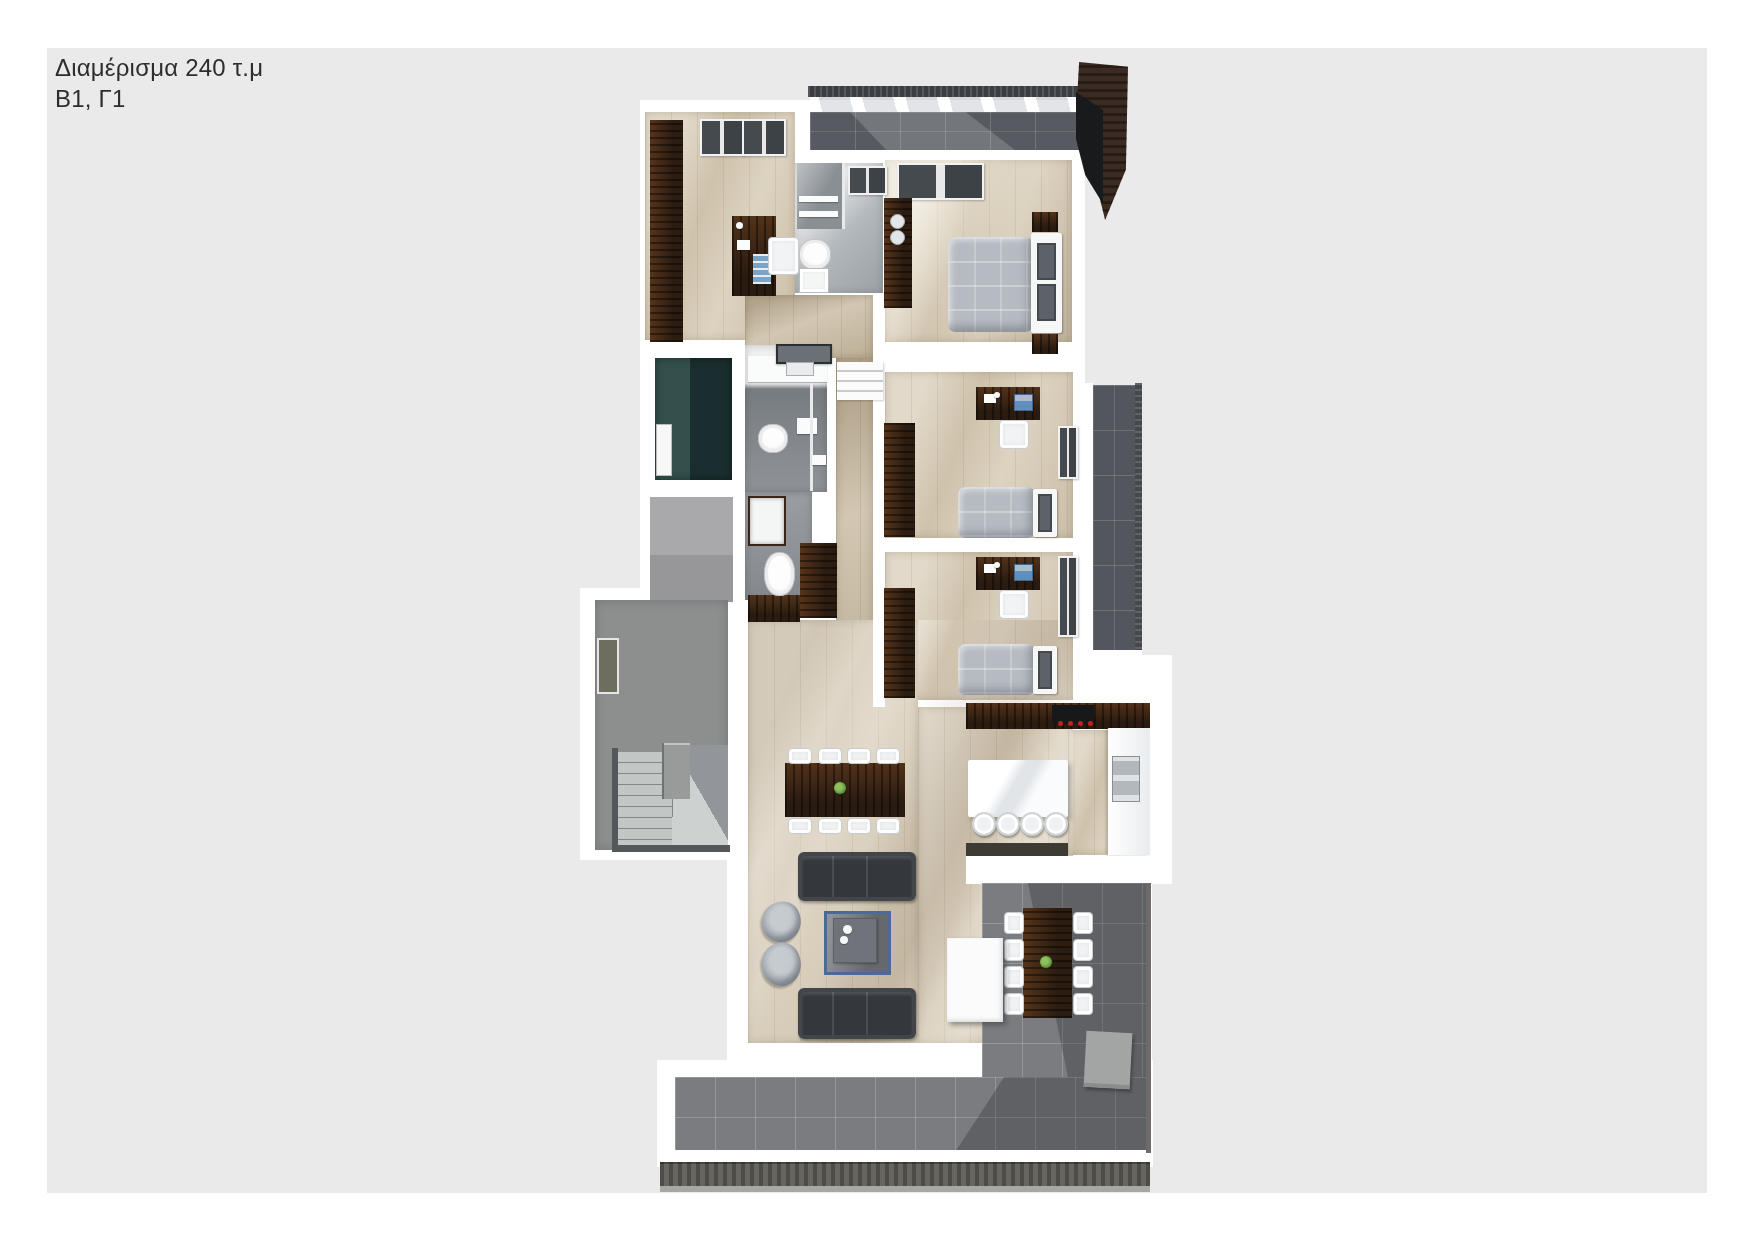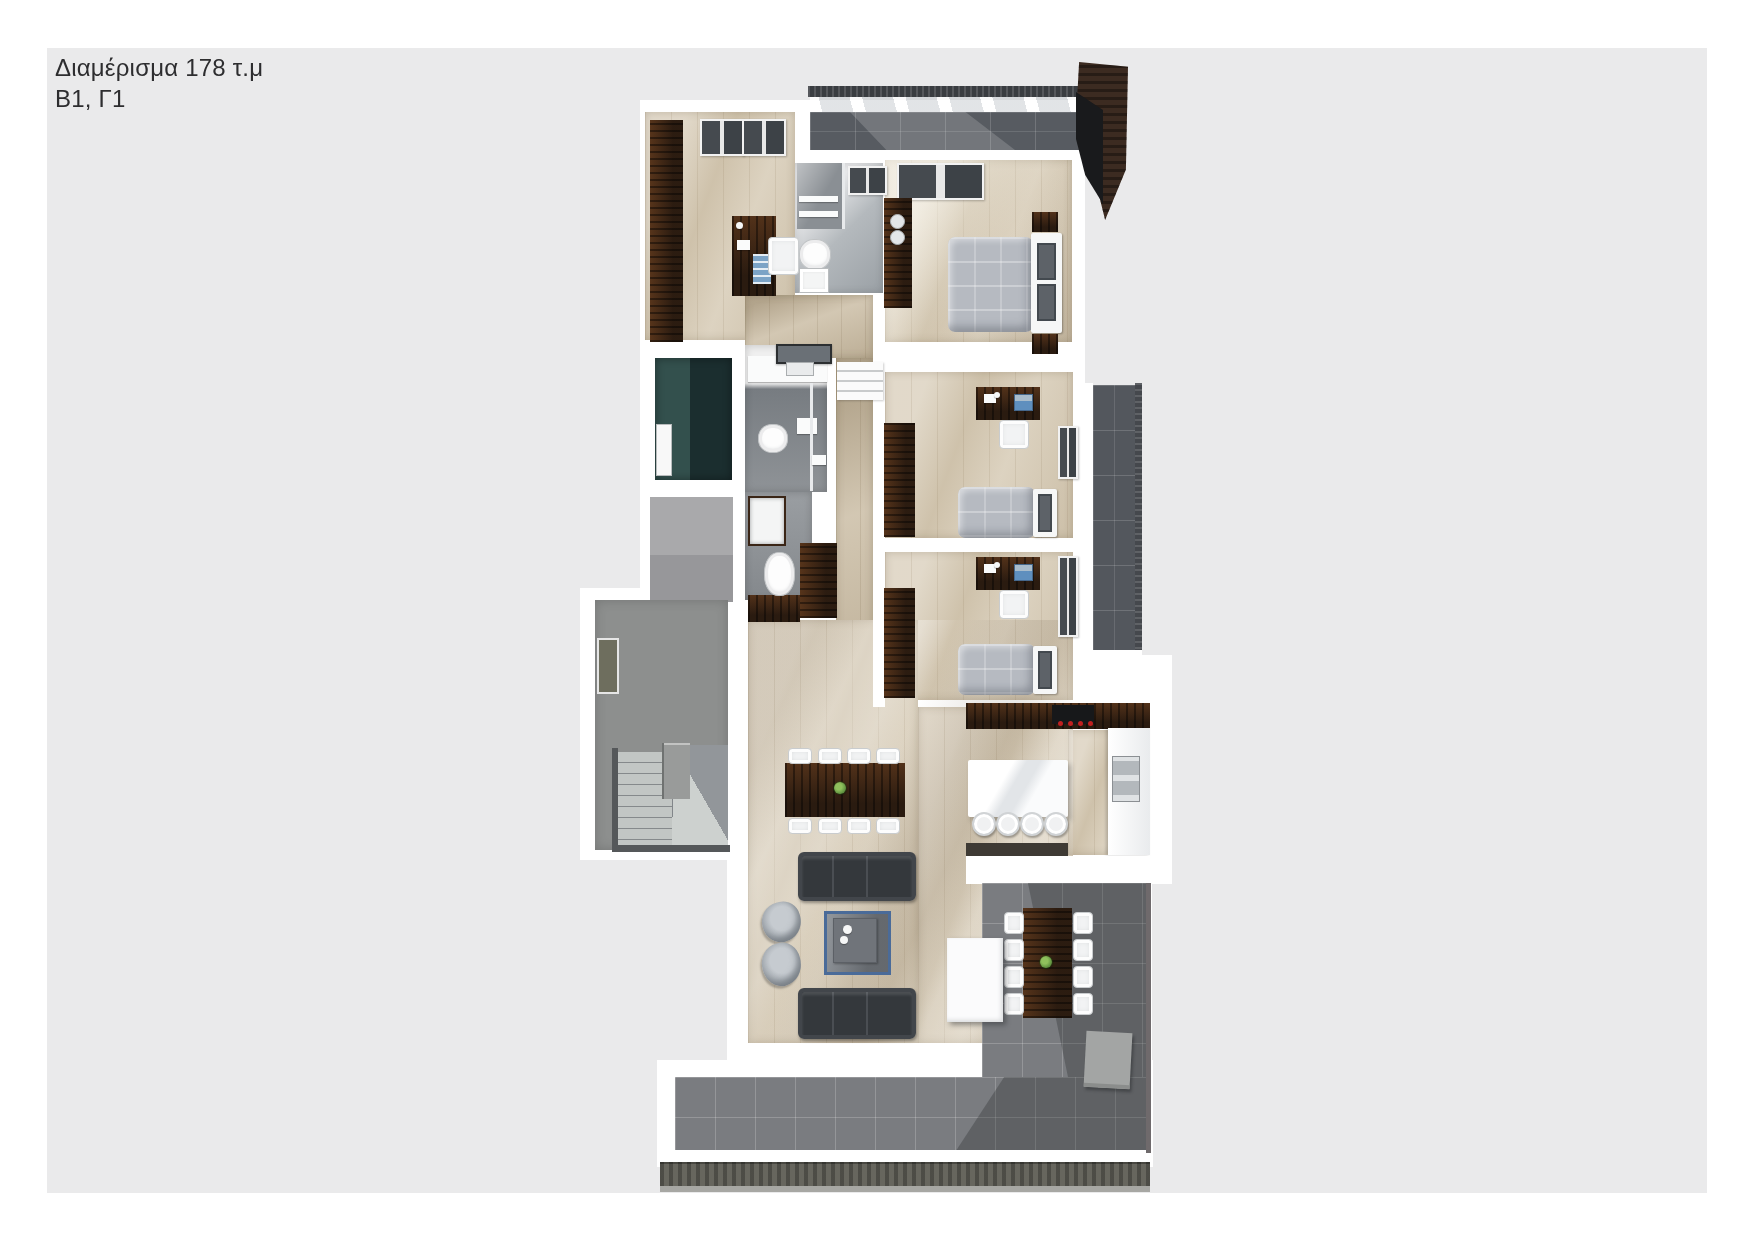--- a/index.html
+++ b/index.html
@@ -109,21 +109,21 @@
      clip-path:polygon(6% 0, 100% 3%, 96% 68%, 56% 100%, 26% 60%, 0 36%);}
   .blackface{background:#191a1c;clip-path:polygon(0 0, 100% 16%, 100% 100%, 34% 74%, 0 42%);}
 </style>
 </head>
 <body>
 
 <div id="canvas">
   <div class="abs" id="bg-panel"></div>
 
   <div class="abs" id="title-block">
-    <div>Διαμέρισμα 178 τ.μ</div>
+    <div>Διαμέρισμα 240 τ.μ</div>
     <div>Β1, Γ1</div>
   </div>
 
   <div class="abs white" style="left:640px;top:100px;width:445px;height:610px"></div>
   <div class="abs white" style="left:580px;top:588px;width:160px;height:272px"></div>
   <div class="abs white" style="left:727px;top:705px;width:355px;height:372px"></div>
   <div class="abs white" style="left:1082px;top:655px;width:90px;height:228px"></div>
   <div class="abs white" style="left:965px;top:877px;width:187px;height:290px"></div>
   <div class="abs white" style="left:657px;top:1060px;width:496px;height:107px"></div>
 

